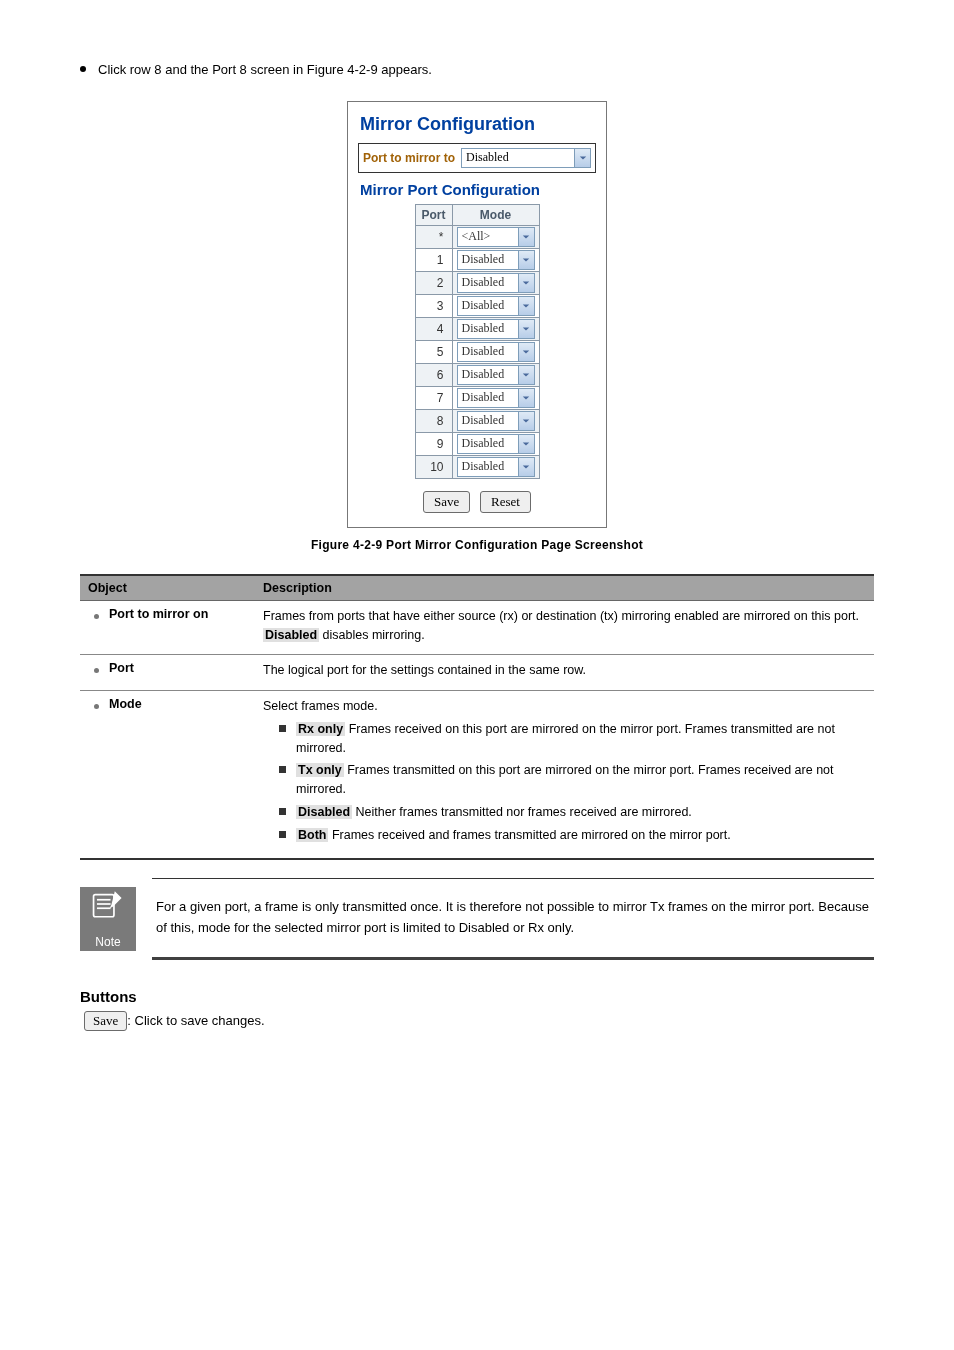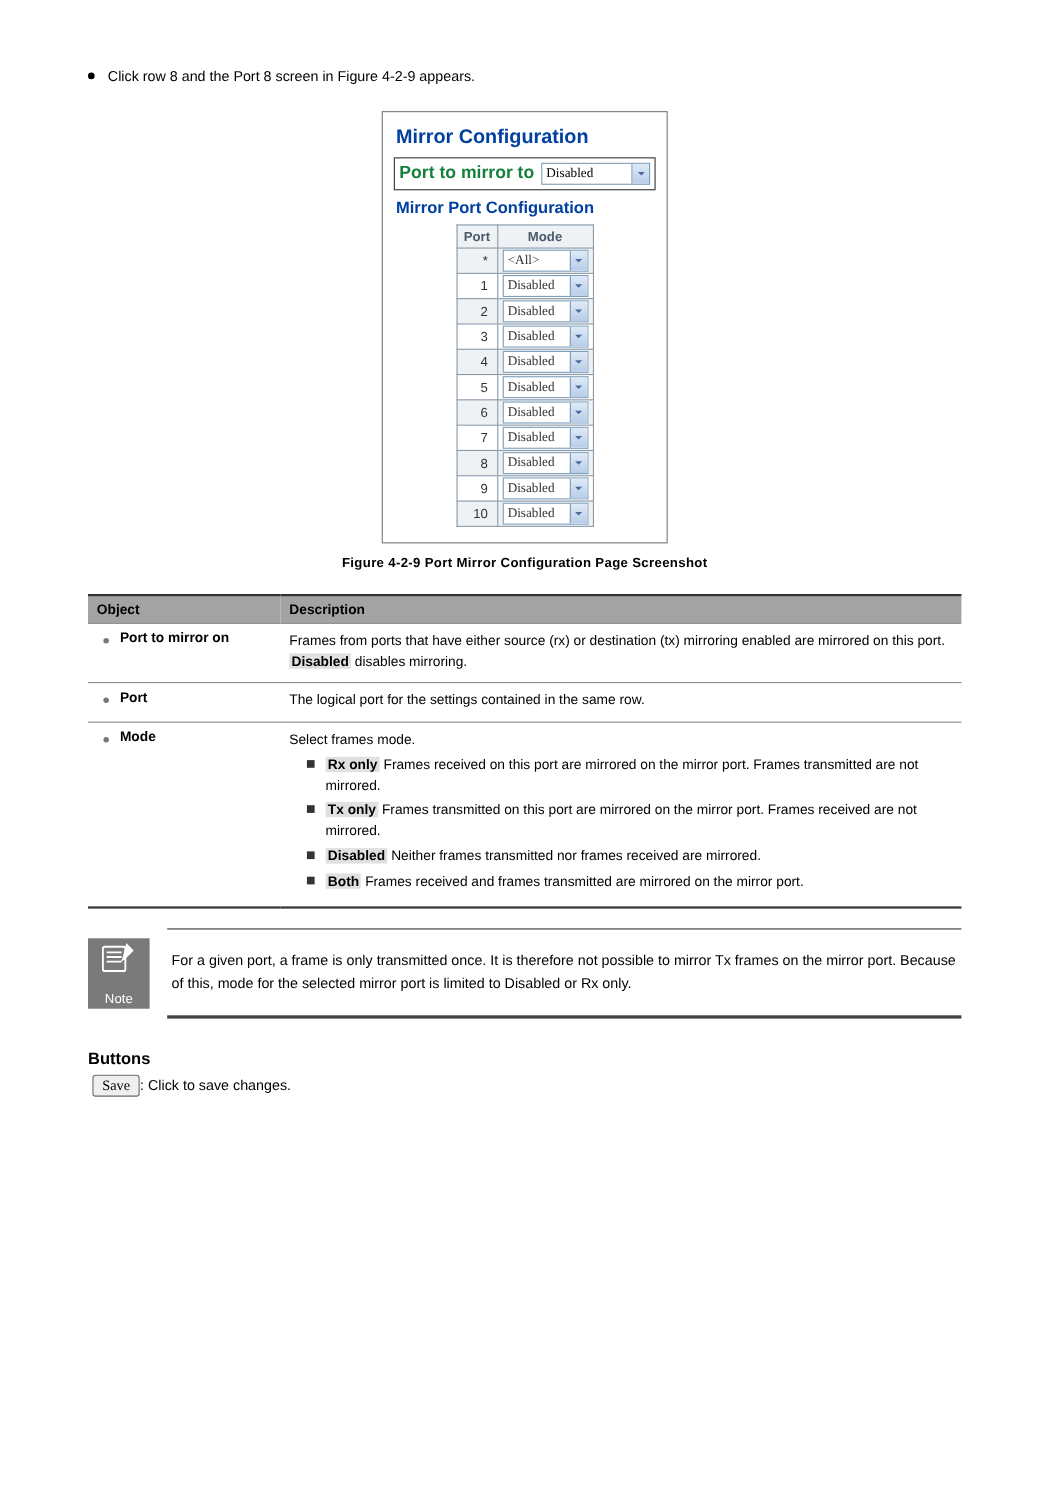--- a/index.html
+++ b/index.html
@@ -47,22 +47,22 @@
   }
   .ptm-row {
     border: 1px solid #333;
     display: flex;
     align-items: center;
     padding: 4px;
     margin-bottom: 8px;
   }
   .ptm-label {
     font-weight: bold;
-    font-size: 16px;
-    color: #15803d;
+    font-size: 12px;
+    color: #a16207;
     padding-right: 6px;
   }
   .dd {
     display: inline-flex;
     align-items: center;
     justify-content: space-between;
     font-size: 12px;
     font-family: "Times New Roman", serif;
     background: #fff;
     border: 1px solid #7e9db9;
@@ -356,20 +356,24 @@
                   <span class="arrow">
                     <svg viewBox="0 0 10 10">
                       <path d="M1 3 L5 7 L9 3 Z" fill="#4a6a9c"></path>
                     </svg>
                   </span>
                 </span></td>
             </tr>
           </tbody>
       </table>
 
+      <div class="btnrow">
+        <button class="btn">Save</button>
+        <button class="btn">Reset</button>
+      </div>
     </div>
   </div>
 
   <div class="figcap">Figure 4-2-9 Port Mirror Configuration Page Screenshot</div>
 
 
   <table class="param-tbl">
     <thead>
       <tr>
         <th>Object</th>

